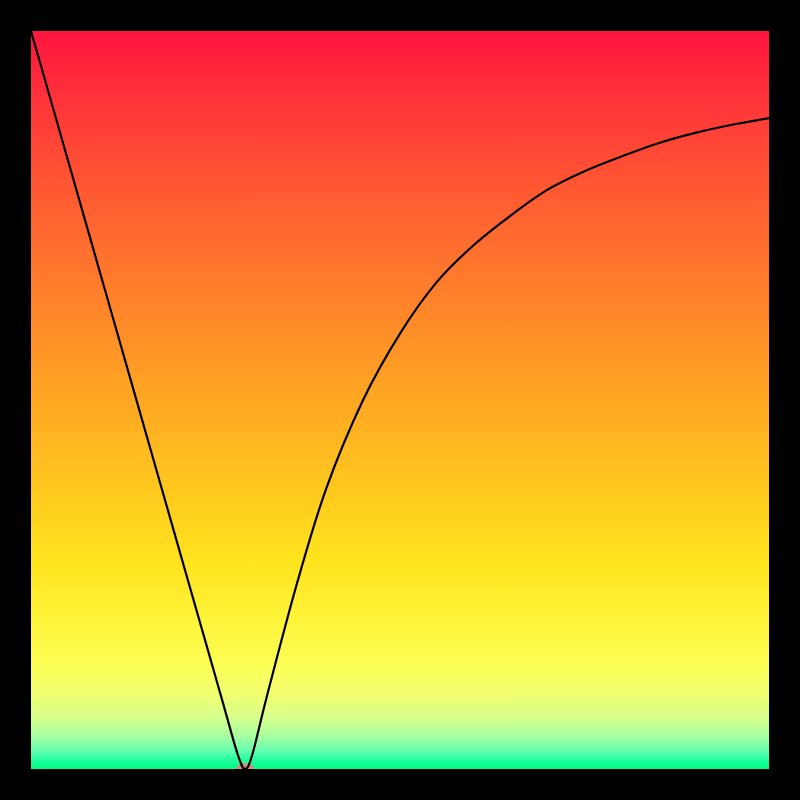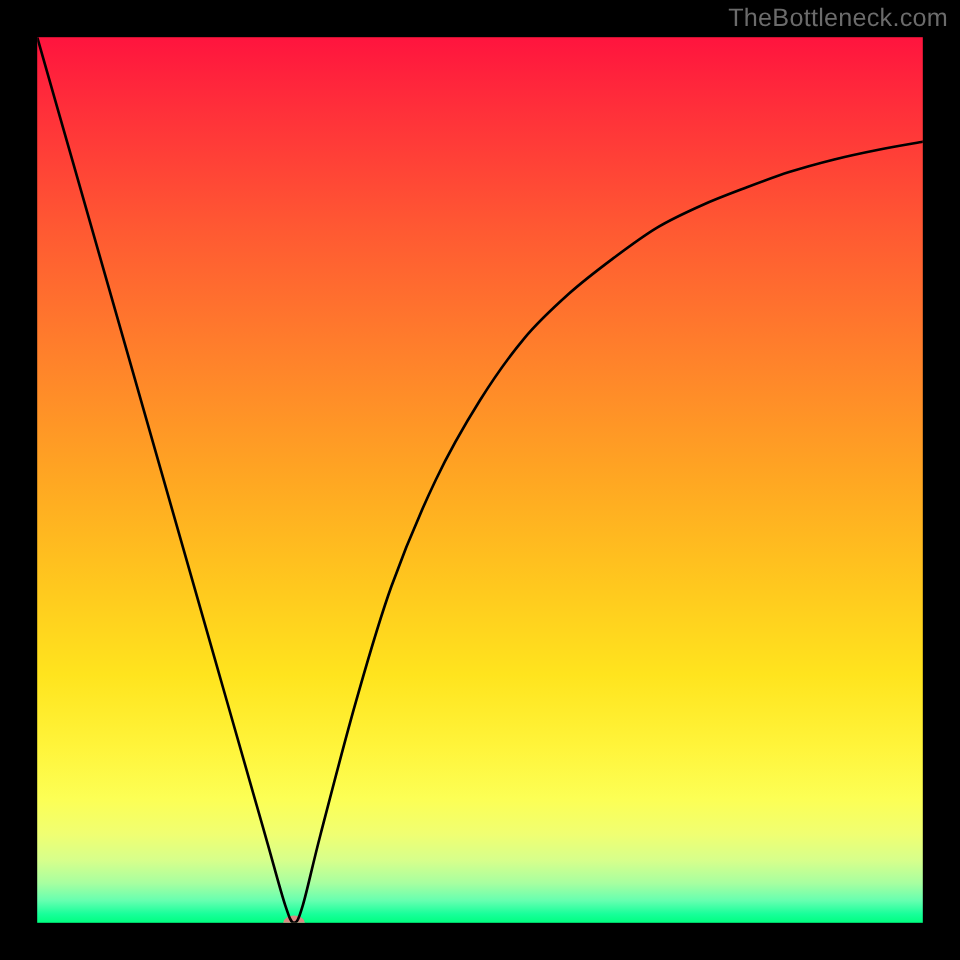--- a/index.html
+++ b/index.html
@@ -64,14 +64,13 @@
 </head>
 <body>
 
 <div class="frame">
   <div class="plot-area">
     <svg class="curve" viewBox="0 0 738 738" preserveAspectRatio="none">
       <ellipse fill="#d88a82" cx="214.02" cy="738.00" rx="9" ry="6"></ellipse>
       <path fill="none" stroke="#000" stroke-width="2.2" stroke-linecap="round" stroke-linejoin="round" d="M 0.00 0.00 C 4.92 17.22, 19.68 68.88, 29.52 103.32 C 39.36 137.76, 49.20 172.20, 59.04 206.64 C 68.88 241.08, 78.72 275.52, 88.56 309.96 C 98.40 344.40, 108.24 378.84, 118.08 413.28 C 127.92 447.72, 137.76 482.16, 147.60 516.60 C 157.44 551.04, 169.74 594.09, 177.12 619.92 C 184.50 645.75, 186.96 654.36, 191.88 671.58 C 196.80 688.80, 202.95 712.17, 206.64 723.24 C 210.33 734.31, 211.56 738.00, 214.02 738.00 C 216.48 738.00, 217.71 735.54, 221.40 723.24 C 225.09 710.94, 228.78 692.49, 236.16 664.20 C 243.54 635.91, 255.84 587.94, 265.68 553.50 C 275.52 519.06, 284.13 488.31, 295.20 457.56 C 306.27 426.81, 319.80 394.83, 332.10 369.00 C 344.40 343.17, 356.70 322.26, 369.00 302.58 C 381.30 282.90, 393.60 265.68, 405.90 250.92 C 418.20 236.16, 430.50 225.09, 442.80 214.02 C 455.10 202.95, 467.40 193.72, 479.70 184.50 C 492.00 175.28, 504.30 166.05, 516.60 158.67 C 528.90 151.29, 541.20 145.75, 553.50 140.22 C 565.80 134.68, 578.10 130.13, 590.40 125.46 C 602.70 120.79, 615.00 116.11, 627.30 112.18 C 639.60 108.24, 651.90 104.92, 664.20 101.84 C 676.50 98.77, 688.80 96.19, 701.10 93.73 C 713.40 91.27, 731.85 88.19, 738.00 87.08"></path>
     </svg>
   </div>
-  <div class="watermark">TheBottleneck.com</div>
 </div>
 
 </body></html>

